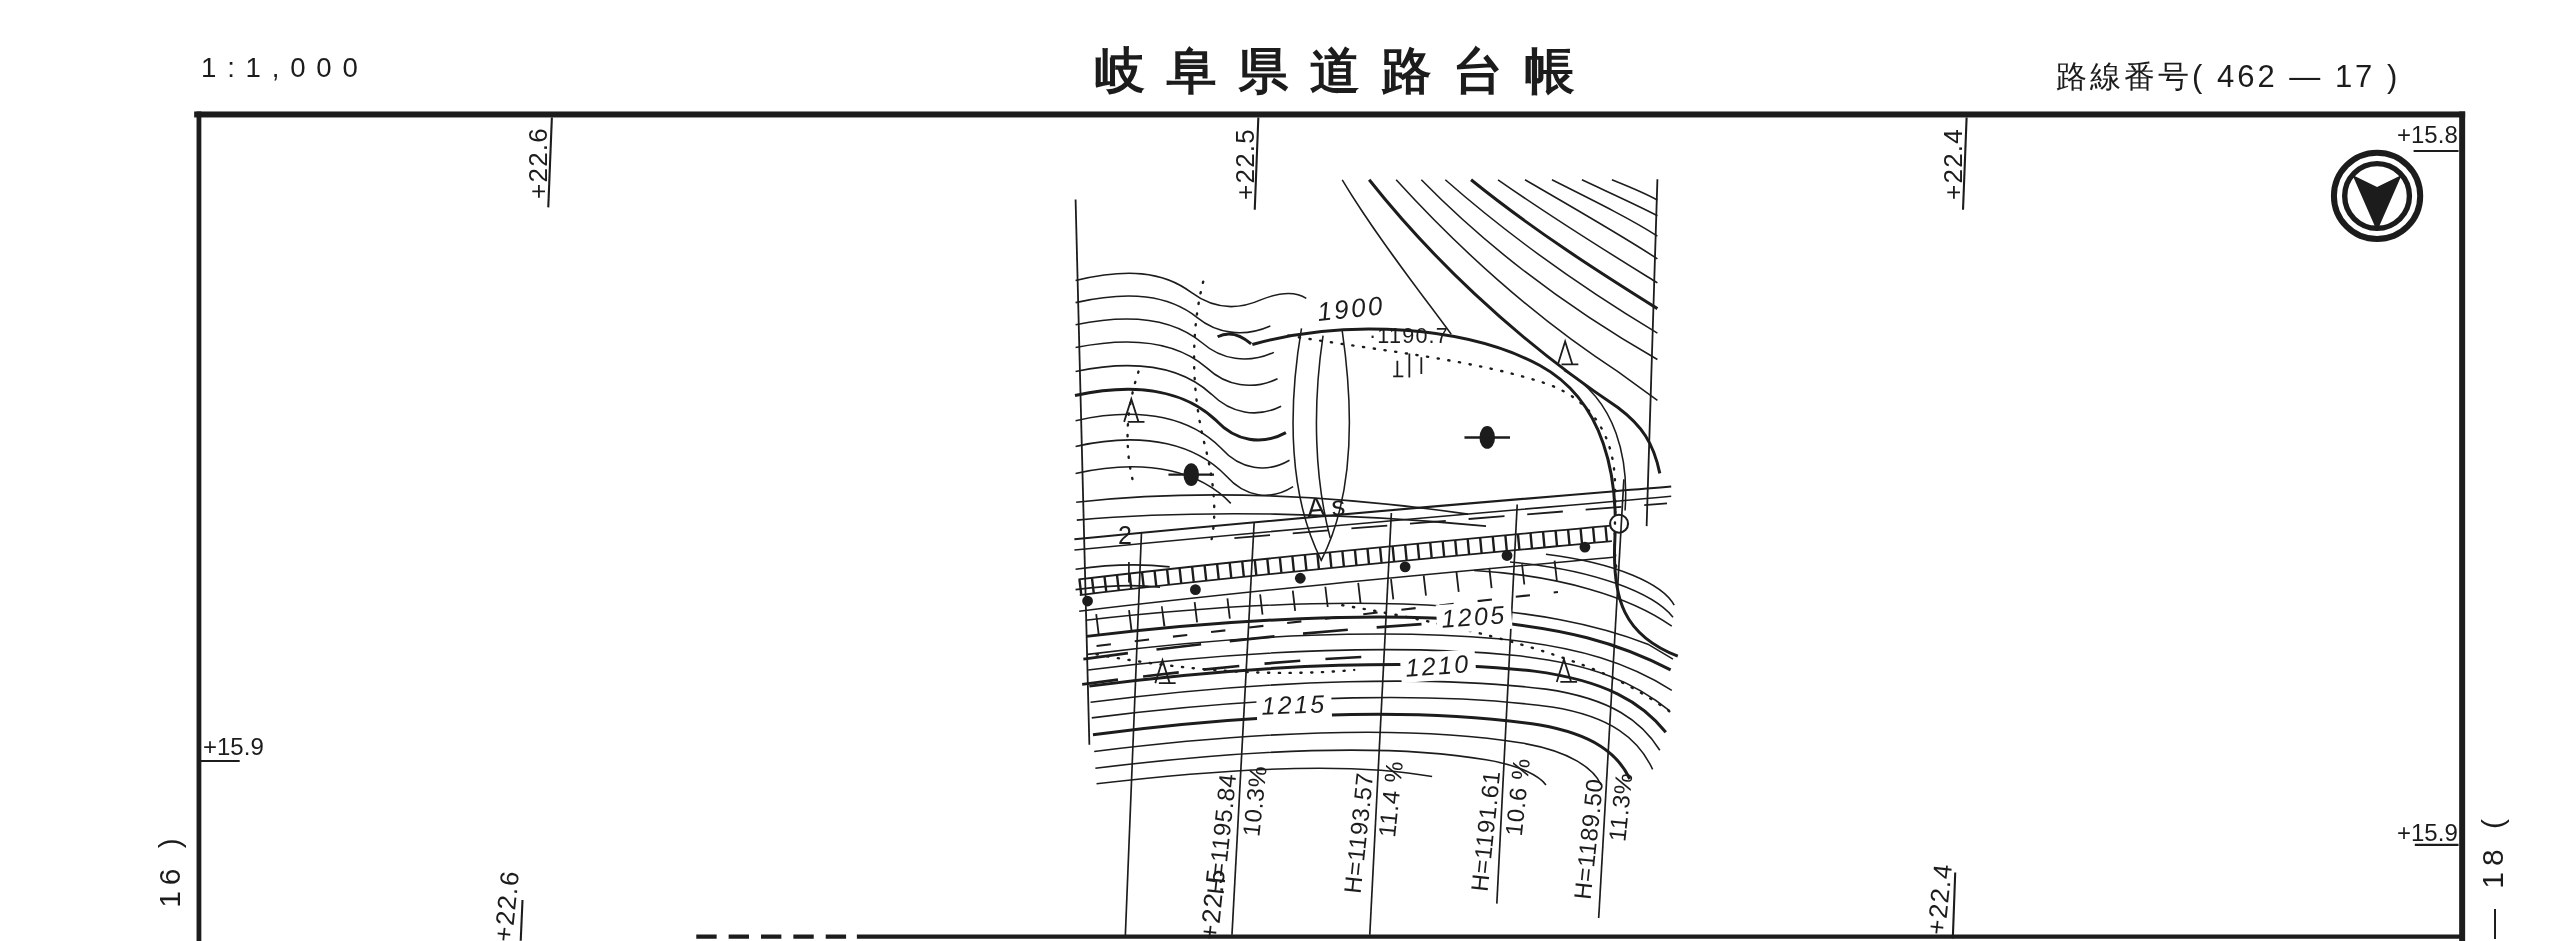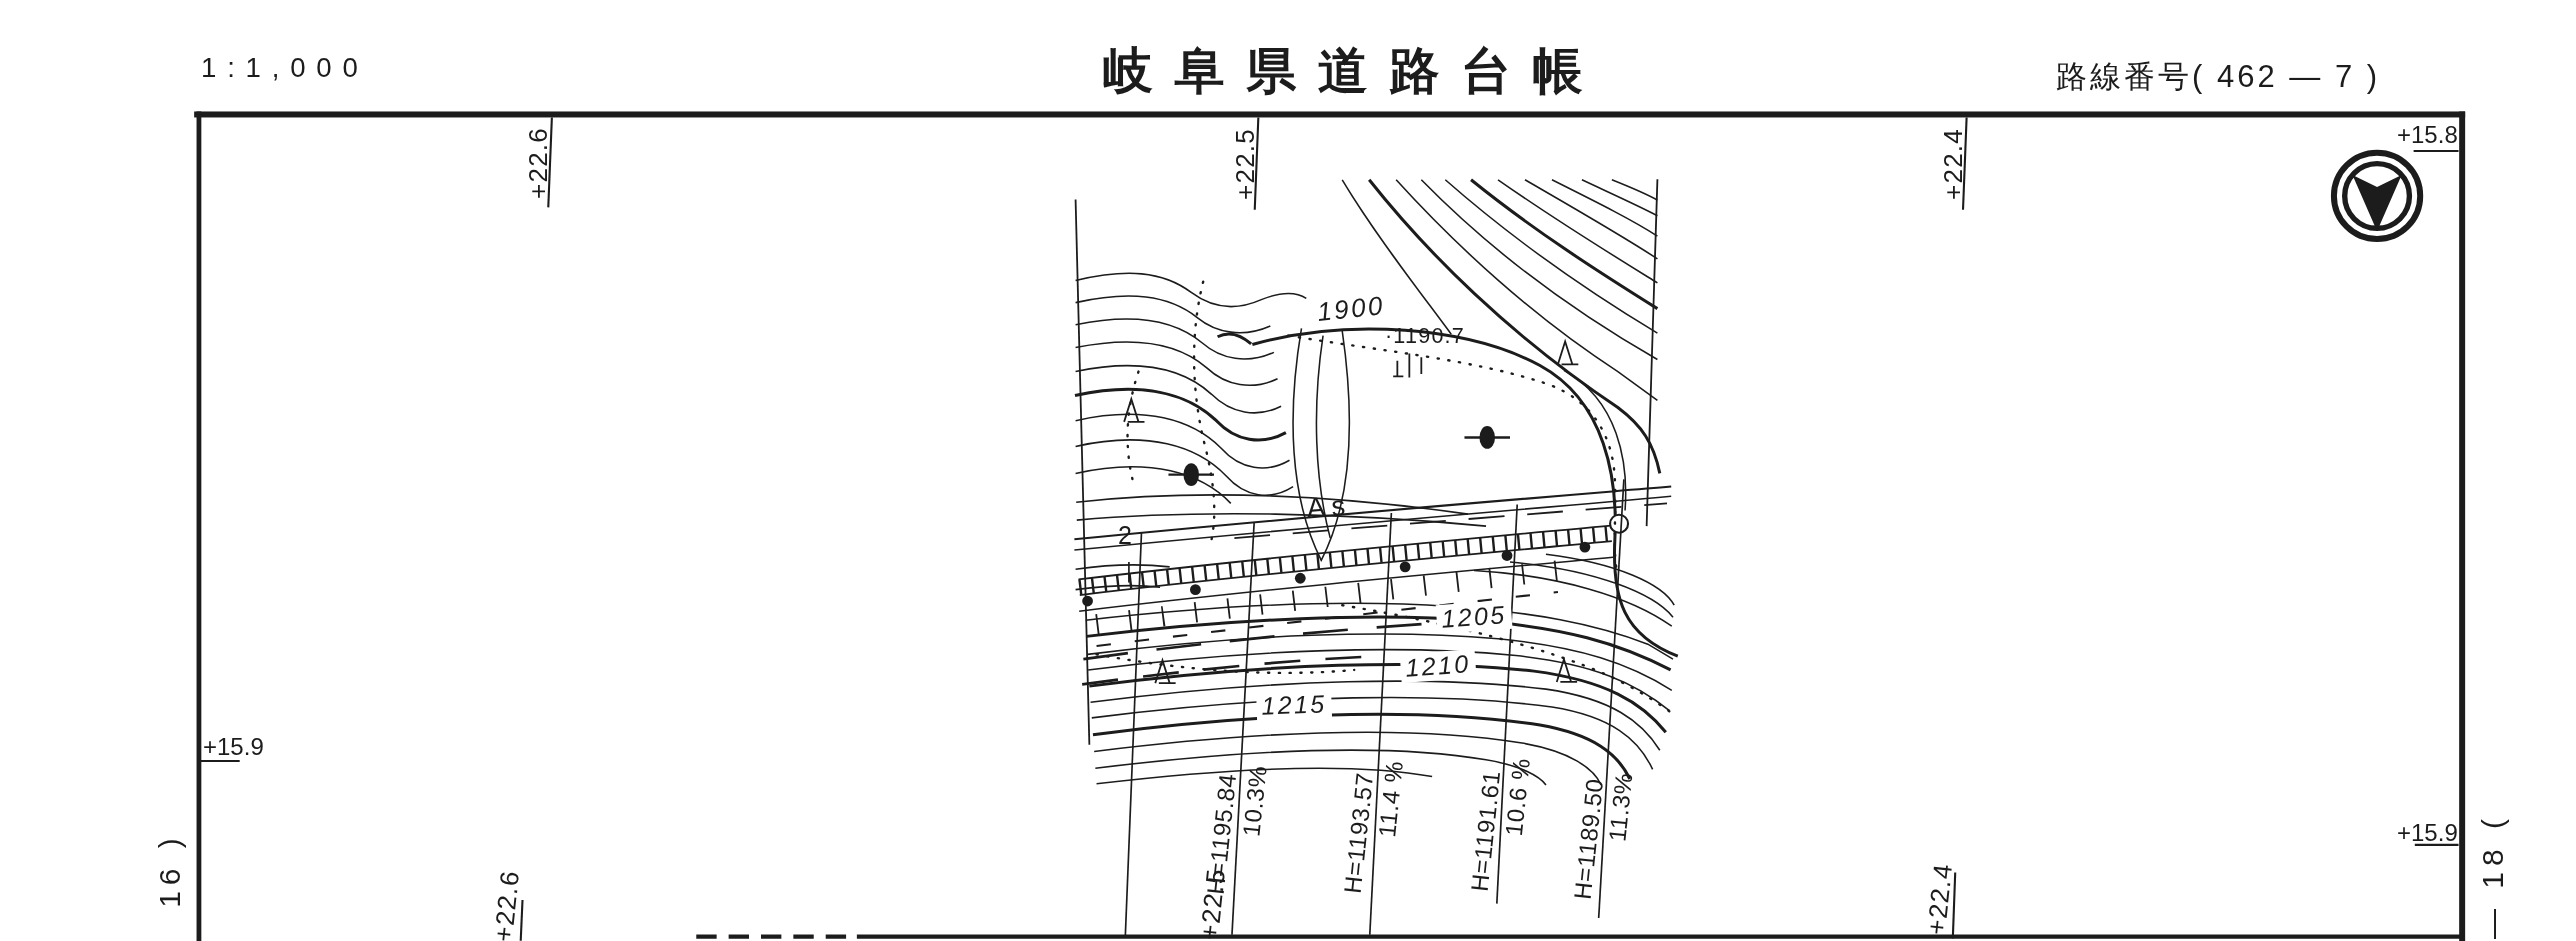--- a/index.html
+++ b/index.html
@@ -6,21 +6,21 @@
   body{
     width:2576px;height:942px;position:relative;overflow:hidden;
     background:#ffffff;color:#1c1c1c;
     font-family:"Liberation Sans","DejaVu Sans",sans-serif;
   }
   .abs{position:absolute;white-space:nowrap;}
   .pin{position:absolute;white-space:nowrap;transform:translate(-50%,-50%);}
   .rot{position:absolute;white-space:nowrap;transform:translate(-50%,-50%) rotate(-90deg);}
   .rot84{position:absolute;white-space:nowrap;transform:translate(-50%,-50%) rotate(-84deg);}
   .scale-label{left:195px;top:52px;font-size:27.6px;letter-spacing:10.8px;margin-left:6px;}
-  .title{left:1095px;top:38px;font-size:50px;font-weight:bold;letter-spacing:21.6px;margin-left:8px;}
+  .title{left:1095px;top:38px;font-size:50px;font-weight:bold;letter-spacing:21.6px;}
   .route{left:2056px;top:56px;font-size:31px;letter-spacing:3px;}
   .tick{font-size:26px;letter-spacing:1.2px;}
   .hlabel{font-size:24px;letter-spacing:0.6px;}
   .grade{font-size:24px;letter-spacing:0.6px;}
   .hticklab{font-size:24px;}
   .contour-label{background:#ffffff;padding:0 4.8px;font-style:italic;font-size:25px;letter-spacing:2.4px;}
   .surface{font-size:27.6px;letter-spacing:6px;}
   .parcel{font-size:25px;}
   .spot{font-size:21.6px;letter-spacing:1.2px;}
   .sheetref{font-size:30px;letter-spacing:6px;}
@@ -183,21 +183,21 @@
         </g>
       <g>
         <path d="M2332,602 V628 M2352,590 V630 M2372,596 V624 M2325,628 H2342"></path>
       </g>
     </g>
   </g>
 </svg>
 
 <div class="abs scale-label">1:1,000</div>
 <div class="abs title">岐阜県道路台帳</div>
-<div class="abs route">路線番号( 462 — 7 )</div>
+<div class="abs route">路線番号( 462 — 17 )</div>
 
 <div class="rot tick" style="left:538px;top:163px;">+22.6</div>
 <div class="rot tick" style="left:1245px;top:164px;">+22.5</div>
 <div class="rot tick" style="left:1953px;top:164px;">+22.4</div>
 
 <div class="rot84 tick" style="left:507px;top:906px;">+22.6</div>
 <div class="rot84 tick" style="left:1213px;top:904px;">+22.5</div>
 <div class="rot84 tick" style="left:1940px;top:899px;">+22.4</div>
 
 <div class="abs hticklab" style="left:203px;top:733px;">+15.9</div>
@@ -206,21 +206,21 @@
 
 <div class="rot sheetref" style="left:170px;top:870px;">16 )</div>
 <div class="rot sheetref" style="left:2493px;top:876px;">— 18 (</div>
 
 <div class="pin contour-label" style="left:1351px;top:309px;font-size:26px;transform:translate(-50%,-50%) rotate(-6deg);">1900</div>
 <div class="pin contour-label" style="left:1474px;top:617px;transform:translate(-50%,-50%) rotate(-4deg);">1205</div>
 <div class="pin contour-label" style="left:1438px;top:666px;transform:translate(-50%,-50%) rotate(-4deg);">1210</div>
 <div class="pin contour-label" style="left:1294px;top:705px;transform:translate(-50%,-50%) rotate(-2deg);">1215</div>
 <div class="pin surface" style="left:1329px;top:507px;transform:translate(-50%,-50%) rotate(-4deg);">As</div>
 <div class="pin parcel" style="left:1125px;top:535px;">2</div>
-<div class="pin spot" style="left:1409px;top:336px;margin-left:16px;">·1190.7</div>
+<div class="pin spot" style="left:1409px;top:336px;">·1190.7</div>
 
 <div class="rot84 hlabel" style="left:1222px;top:834px;">H=1195.84</div>
 <div class="rot84 grade" style="left:1255px;top:801px;">10.3%</div>
 <div class="rot84 hlabel" style="left:1359px;top:833px;">H=1193.57</div>
 <div class="rot84 grade" style="left:1391px;top:799px;">11.4 %</div>
 <div class="rot84 hlabel" style="left:1486px;top:831px;">H=1191.61</div>
 <div class="rot84 grade" style="left:1518px;top:797px;">10.6 %</div>
 <div class="rot84 hlabel" style="left:1589px;top:839px;">H=1189.50</div>
 <div class="rot84 grade" style="left:1621px;top:807px;">11.3%</div>
 

